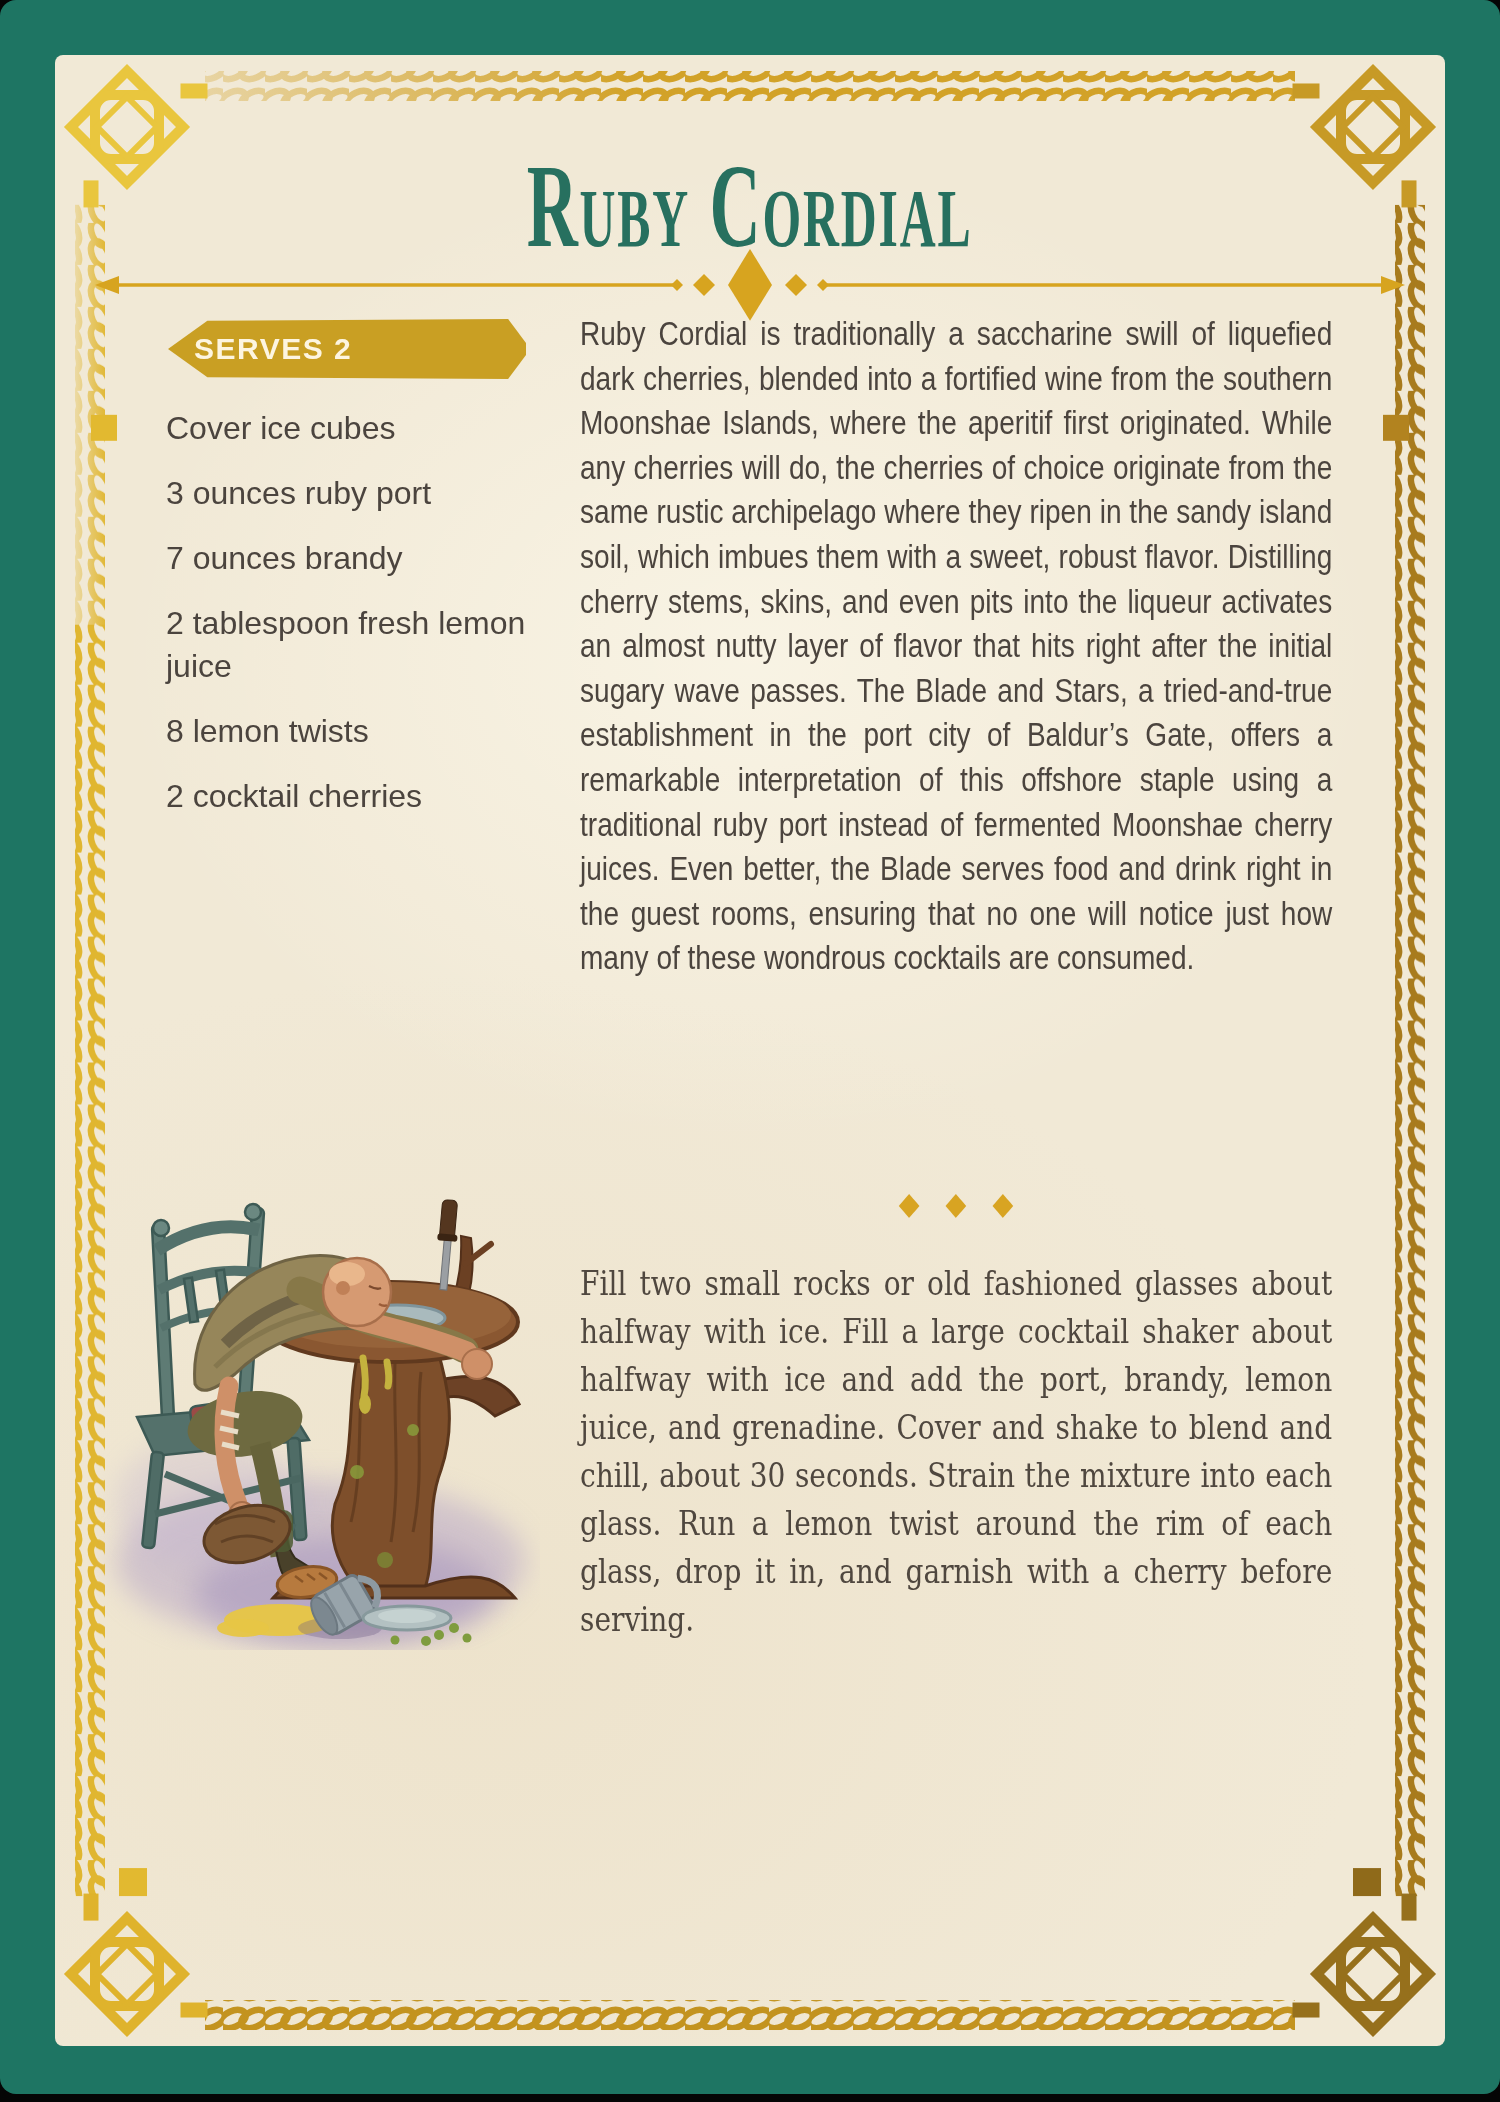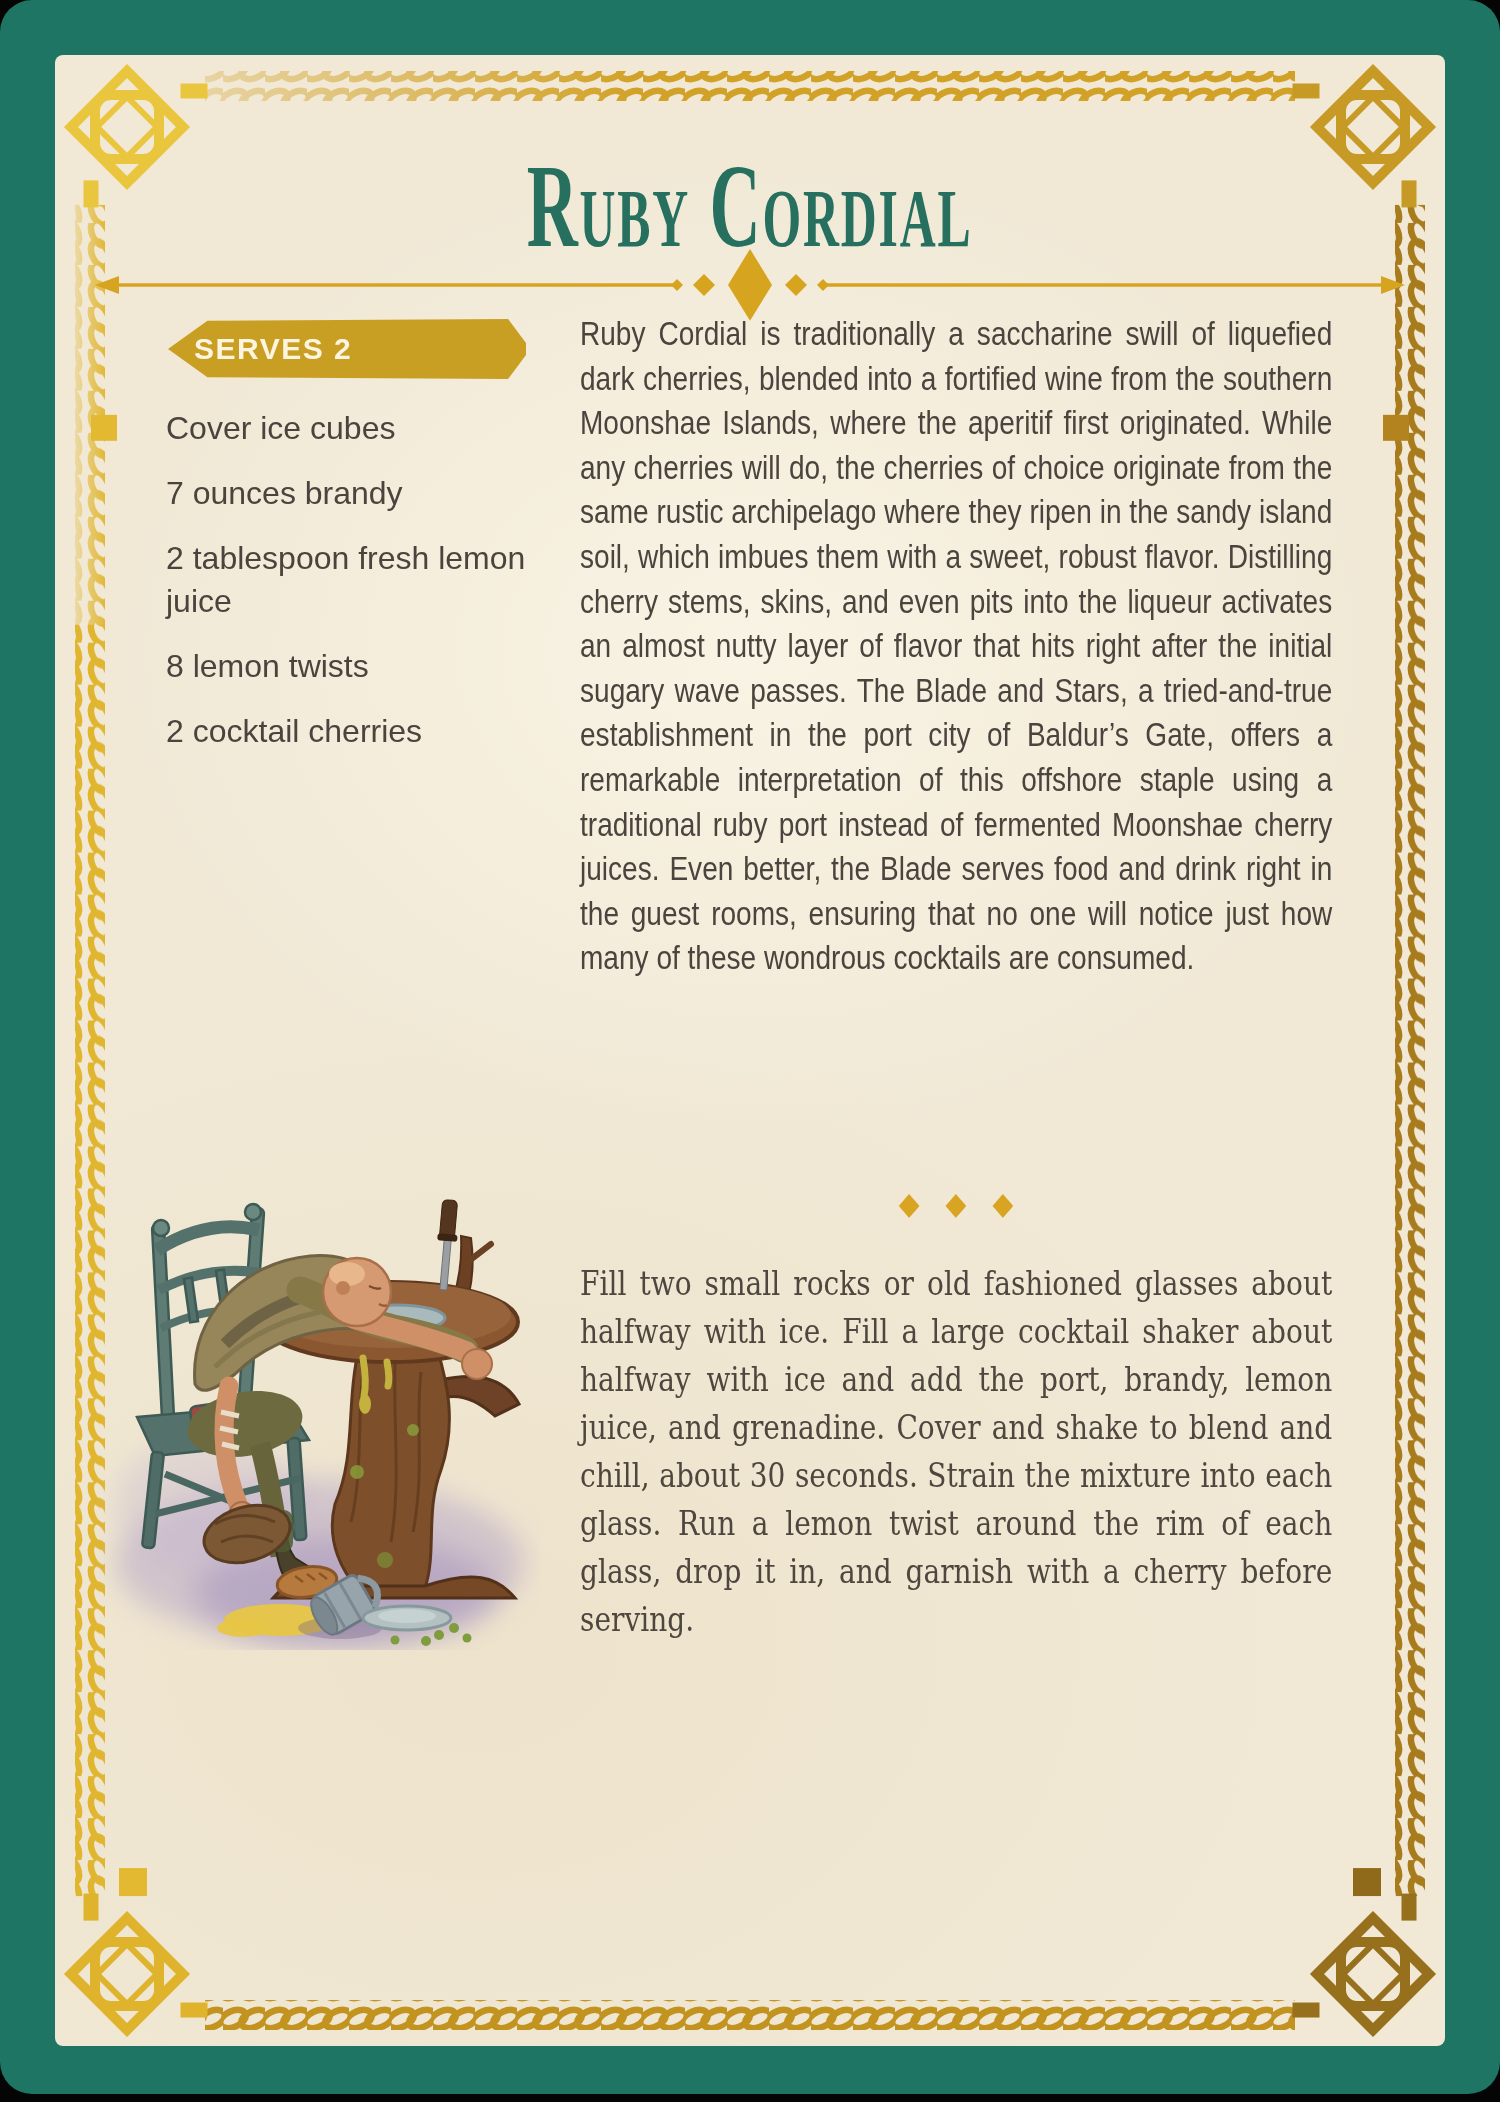--- a/index.html
+++ b/index.html
@@ -1,19 +1,19 @@
 <!DOCTYPE html>
 <html><head>
 <meta charset="utf-8">
 <style>
   html,body{margin:0;padding:0;background:#050505;}
   body{width:1500px;height:2102px;position:relative;font-family:"Liberation Sans",sans-serif;}
 
   
-  .card{position:absolute;left:0;top:0;right:0;bottom:8px;background:#1e7563;border-radius:32px;overflow:hidden;}
+  .card{position:absolute;left:0;top:0;right:0;bottom:8px;background:#1e7563;border-radius:16px;overflow:hidden;}
   
   .inner{position:absolute;left:55px;top:55px;right:55px;bottom:48px;border-radius:8px;
     background:
       radial-gradient(ellipse 900px 700px at 50% 30%, rgba(255,252,240,.55), rgba(255,252,240,0) 70%),
       radial-gradient(ellipse 1200px 900px at 30% 80%, rgba(231,216,186,.35), rgba(231,216,186,0) 75%),
       #f1e9d6;}
   .frame{position:absolute;left:55px;top:55px;width:1390px;height:1991px;pointer-events:none;}
 
   
   .title-wrap{position:absolute;left:0;top:148px;width:100%;text-align:center;}
@@ -127,20 +127,21 @@
   <div class="title-wrap">
     <h1 class="title" style="margin:0;">Ruby Cordial</h1>
   </div>
 
   <div class="serves">
     <span>SERVES 2</span>
   </div>
 
   <div class="ingredients">
     <div class="ingredient">Cover ice cubes</div>
+    <div class="ingredient">3 ounces ruby port</div>
     <div class="ingredient">7 ounces brandy</div>
     <div class="ingredient">2 tablespoon fresh lemon juice</div>
     <div class="ingredient">8 lemon twists</div>
     <div class="ingredient">2 cocktail cherries</div>
   </div>
 
   <p class="desc" style="margin:0;">Ruby Cordial is traditionally a saccharine swill of liquefied dark cherries, blended into a fortified wine from the southern Moonshae Islands, where the aperitif first originated. While any cherries will do, the cherries of choice originate from the same rustic archipelago where they ripen in the sandy island soil, which imbues them with a sweet, robust flavor. Distilling cherry stems, skins, and even pits into the liqueur activates an almost nutty layer of flavor that hits right after the initial sugary wave passes. The Blade and Stars, a tried-and-true establishment in the port city of Baldur’s Gate, offers a remarkable interpretation of this offshore staple using a traditional ruby port instead of fermented Moonshae cherry juices. Even better, the Blade serves food and drink right in the guest rooms, ensuring that no one will notice just how many of these wondrous cocktails are consumed.</p>
 
   <div class="orn">
     <span>◆</span><span>◆</span><span>◆</span>

